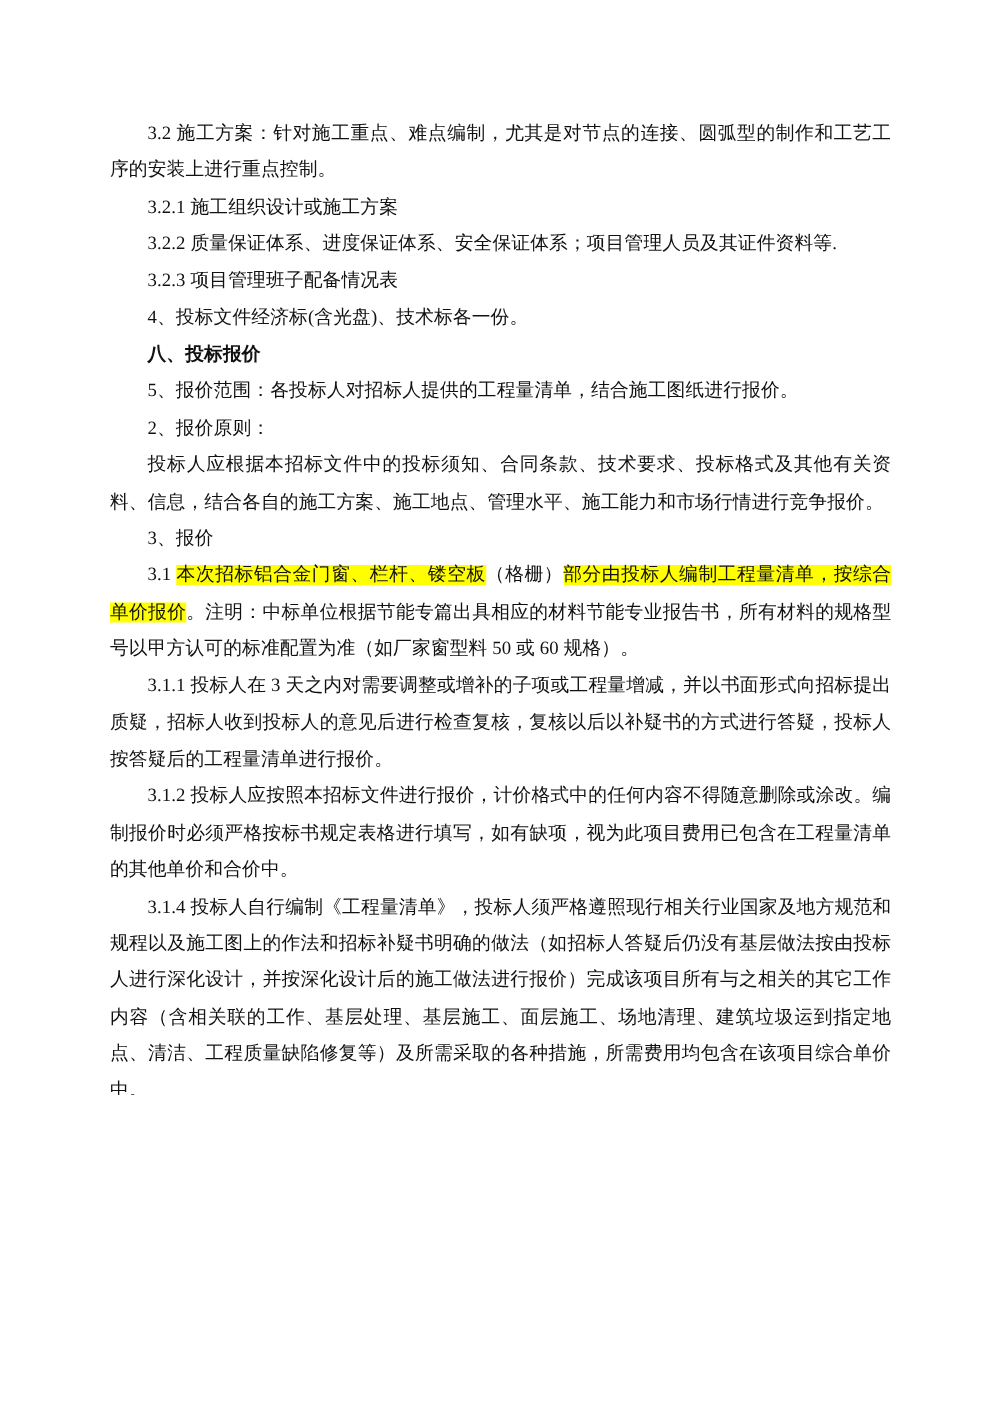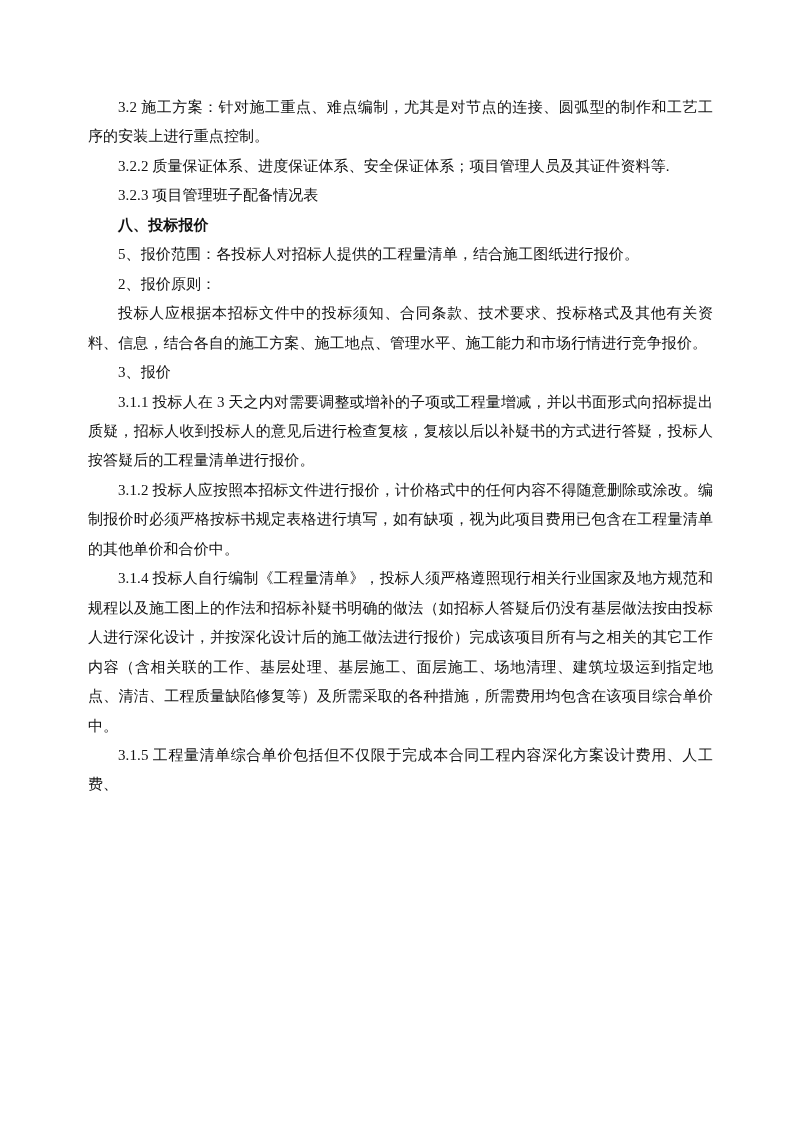--- a/index.html
+++ b/index.html
@@ -46,26 +46,29 @@
     font-size: 12.5px;
     color: #333333;
   }
 </style>
 </head>
 <body>
 
 <div class="page">
   <div class="content" style="color: rgb(17, 17, 17);">
       <p><span>3.2 施工方案：针对施工重点、难点编制，尤其是对节点的连接、圆弧型的制作和工艺工序的安装上进行重点控制。</span></p>
+      <p><span>3.2.1 施工组织设计或施工方案</span></p>
       <p><span>3.2.2 质量保证体系、进度保证体系、安全保证体系；项目管理人员及其证件资料等.</span></p>
       <p><span>3.2.3 项目管理班子配备情况表</span></p>
+      <p><span>4、投标文件经济标(含光盘)、技术标各一份。</span></p>
       <p class="bold"><span>八、投标报价</span></p>
       <p><span>5、报价范围：各投标人对招标人提供的工程量清单，结合施工图纸进行报价。</span></p>
       <p><span>2、报价原则：</span></p>
       <p><span>投标人应根据本招标文件中的投标须知、合同条款、技术要求、投标格式及其他有关资料、信息，结合各自的施工方案、施工地点、管理水平、施工能力和市场行情进行竞争报价。</span></p>
       <p><span>3、报价</span></p>
+      <p><span>3.1 </span><span class="hl">本次招标铝合金门窗、栏杆、镂空板</span><span>（格栅）</span><span class="hl">部分由投标人编制工程量清单，按综合单价报价</span><span>。注明：中标单位根据节能专篇出具相应的材料节能专业报告书，所有材料的规格型号以甲方认可的标准配置为准（如厂家窗型料 50 或 60 规格）。</span></p>
       <p><span>3.1.1 投标人在 3 天之内对需要调整或增补的子项或工程量增减，并以书面形式向招标提出质疑，招标人收到投标人的意见后进行检查复核，复核以后以补疑书的方式进行答疑，投标人按答疑后的工程量清单进行报价。</span></p>
       <p><span>3.1.2 投标人应按照本招标文件进行报价，计价格式中的任何内容不得随意删除或涂改。编制报价时必须严格按标书规定表格进行填写，如有缺项，视为此项目费用已包含在工程量清单的其他单价和合价中。</span></p>
       <p><span>3.1.4 投标人自行编制《工程量清单》，投标人须严格遵照现行相关行业国家及地方规范和规程以及施工图上的作法和招标补疑书明确的做法（如招标人答疑后仍没有基层做法按由投标人进行深化设计，并按深化设计后的施工做法进行报价）完成该项目所有与之相关的其它工作内容（含相关联的工作、基层处理、基层施工、面层施工、场地清理、建筑垃圾运到指定地点、清洁、工程质量缺陷修复等）及所需采取的各种措施，所需费用均包含在该项目综合单价中。</span></p>
       <p><span>3.1.5 工程量清单综合单价包括但不仅限于完成本合同工程内容深化方案设计费用、人工费、</span></p>
     </div>
   <div class="page-number">5</div>
 </div>
 
 </body></html>

